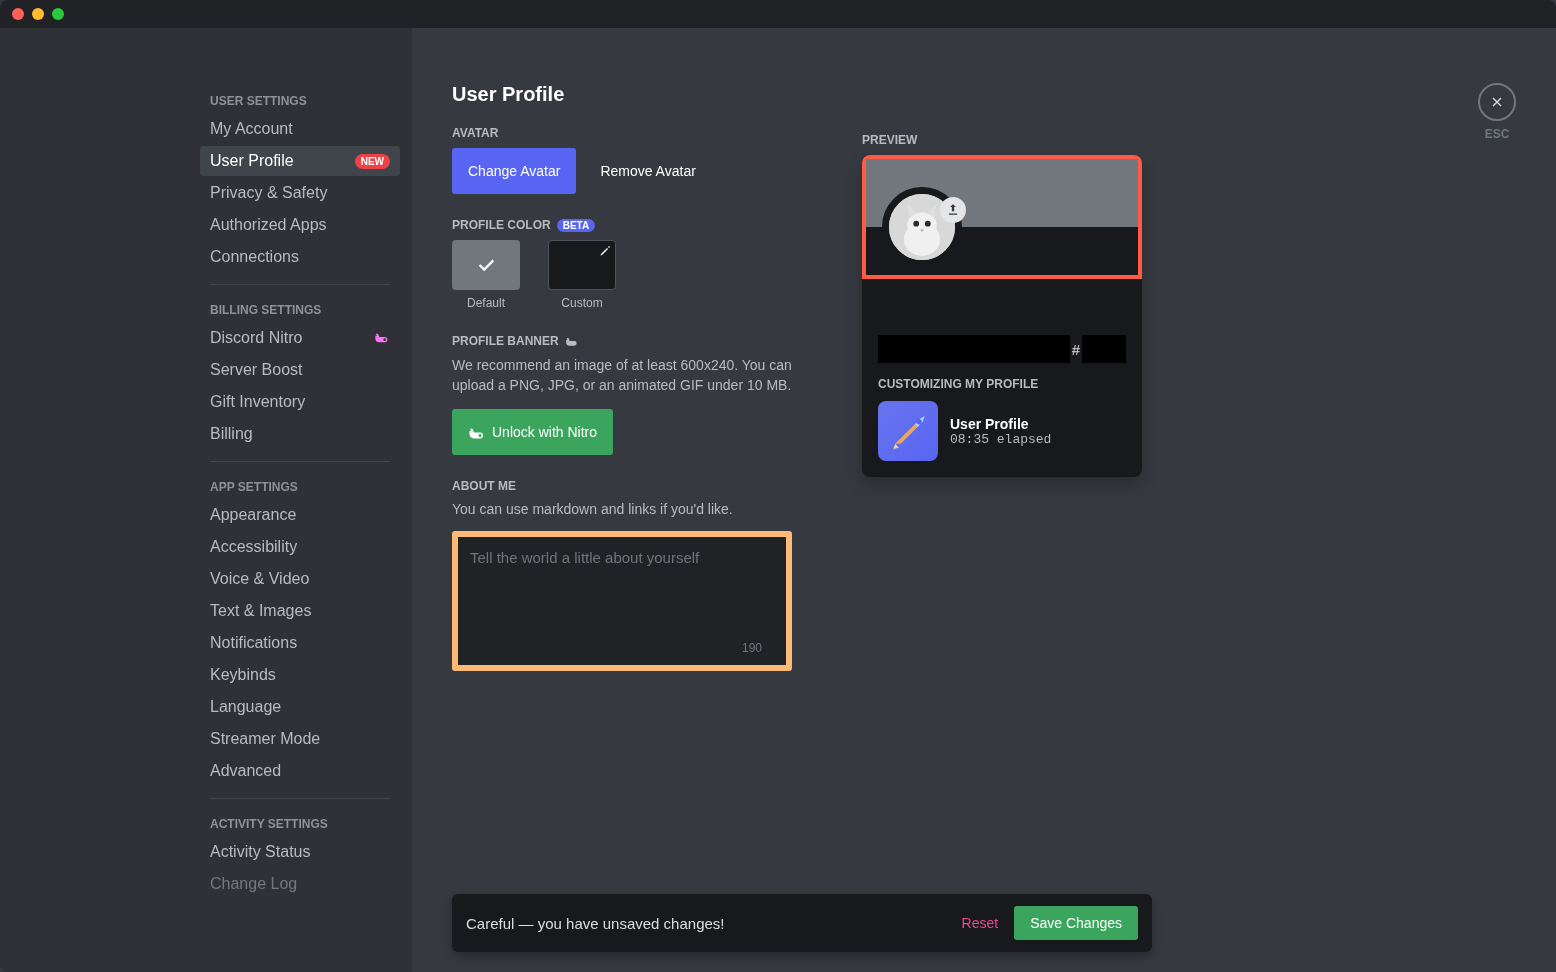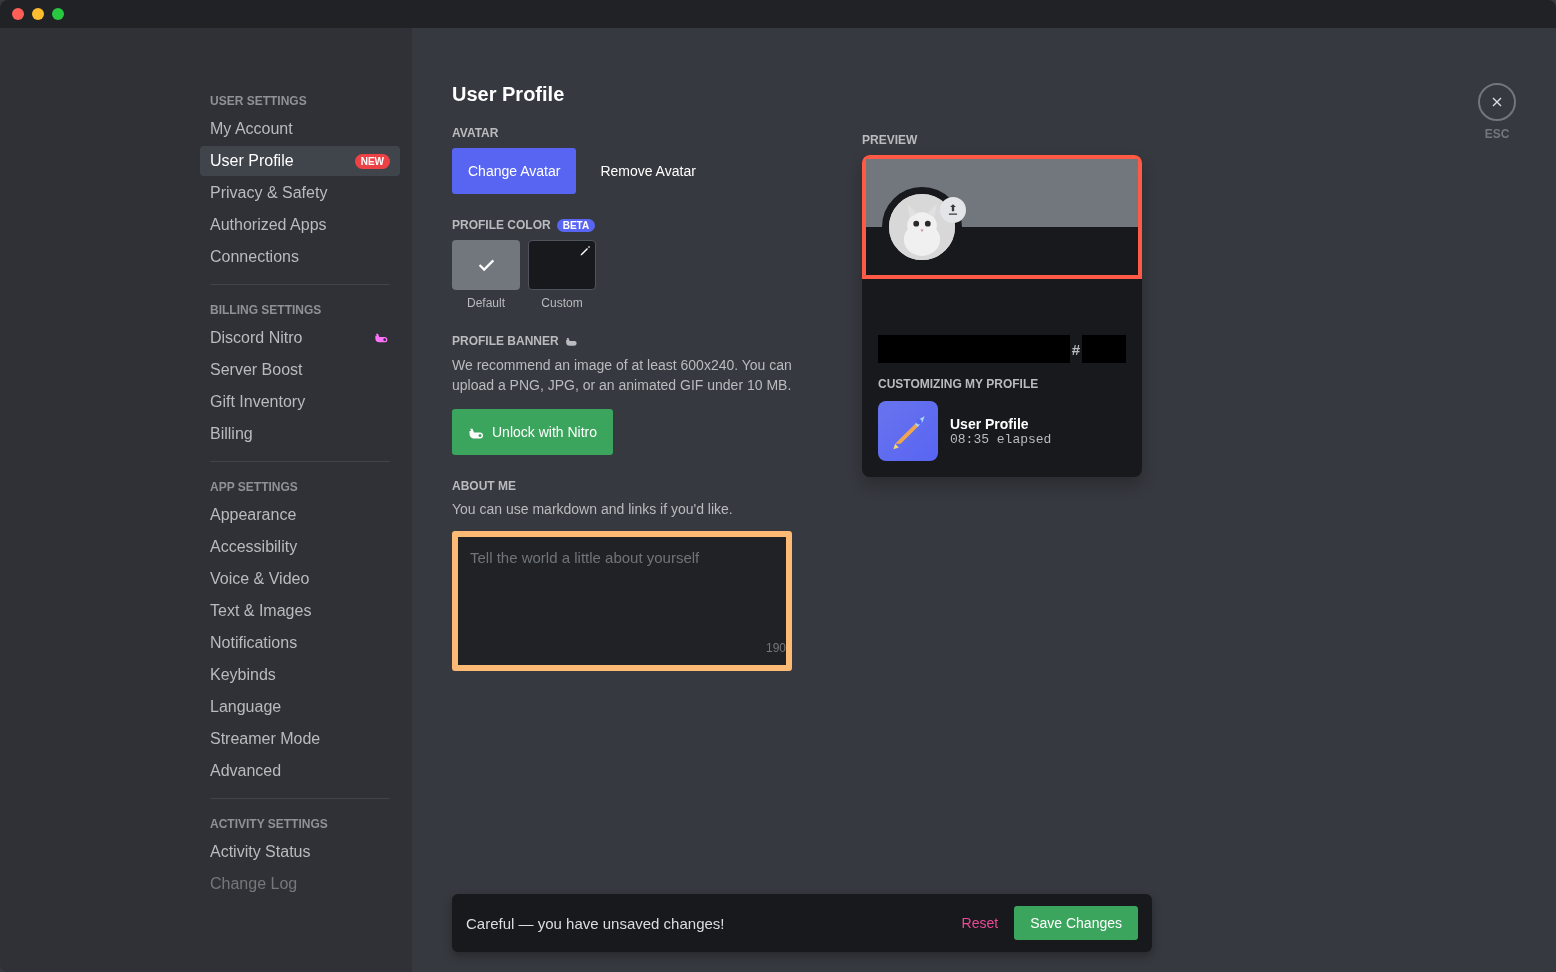--- a/index.html
+++ b/index.html
@@ -127,21 +127,21 @@
   border: none;
   color: #fff;
 }
 .btn-primary { background: #5865f2; }
 .btn-link { background: transparent; color: #fff; }
 .btn-green { background: #3ba55d; }
 .btn-green svg { margin-right: 6px; }
 
 .avatar-row { display: flex; gap: 8px; align-items: center; }
 
-.color-swatches { display: flex; gap: 8px; }
+.color-swatches { display: flex; gap: 28px; }
 .swatch-wrap { display: flex; flex-direction: column; align-items: center; gap: 6px; }
 .swatch {
   width: 68px; height: 50px; border-radius: 4px; position: relative;
   display: flex; align-items: center; justify-content: center;
   cursor: pointer;
 }
 .swatch-default { background: #72767d; }
 .swatch-custom { background: #18191c; border: 1px solid #4f545c; }
 .swatch-label { color: #b9bbbe; font-size: 12px; }
 .swatch svg { position: absolute; }
@@ -163,21 +163,21 @@
   height: 100px;
   background: transparent;
   border: none;
   color: #dcddde;
   font-family: inherit;
   font-size: 15px;
   resize: none;
   outline: none;
 }
 .about-box textarea::placeholder { color: #6f747a; }
-.char-count { position: absolute; bottom: 10px; right: 0; color: #72767d; font-size: 12px; }
+.char-count { position: absolute; bottom: 10px; right: 24px; color: #72767d; font-size: 12px; }
 
 
 .preview-card {
   background: #18191c;
   border-radius: 8px;
   overflow: hidden;
   box-shadow: 0 8px 16px rgba(0,0,0,.24);
 }
 .preview-highlight { border: 4px solid #ff5a45; }
 .preview-banner {

